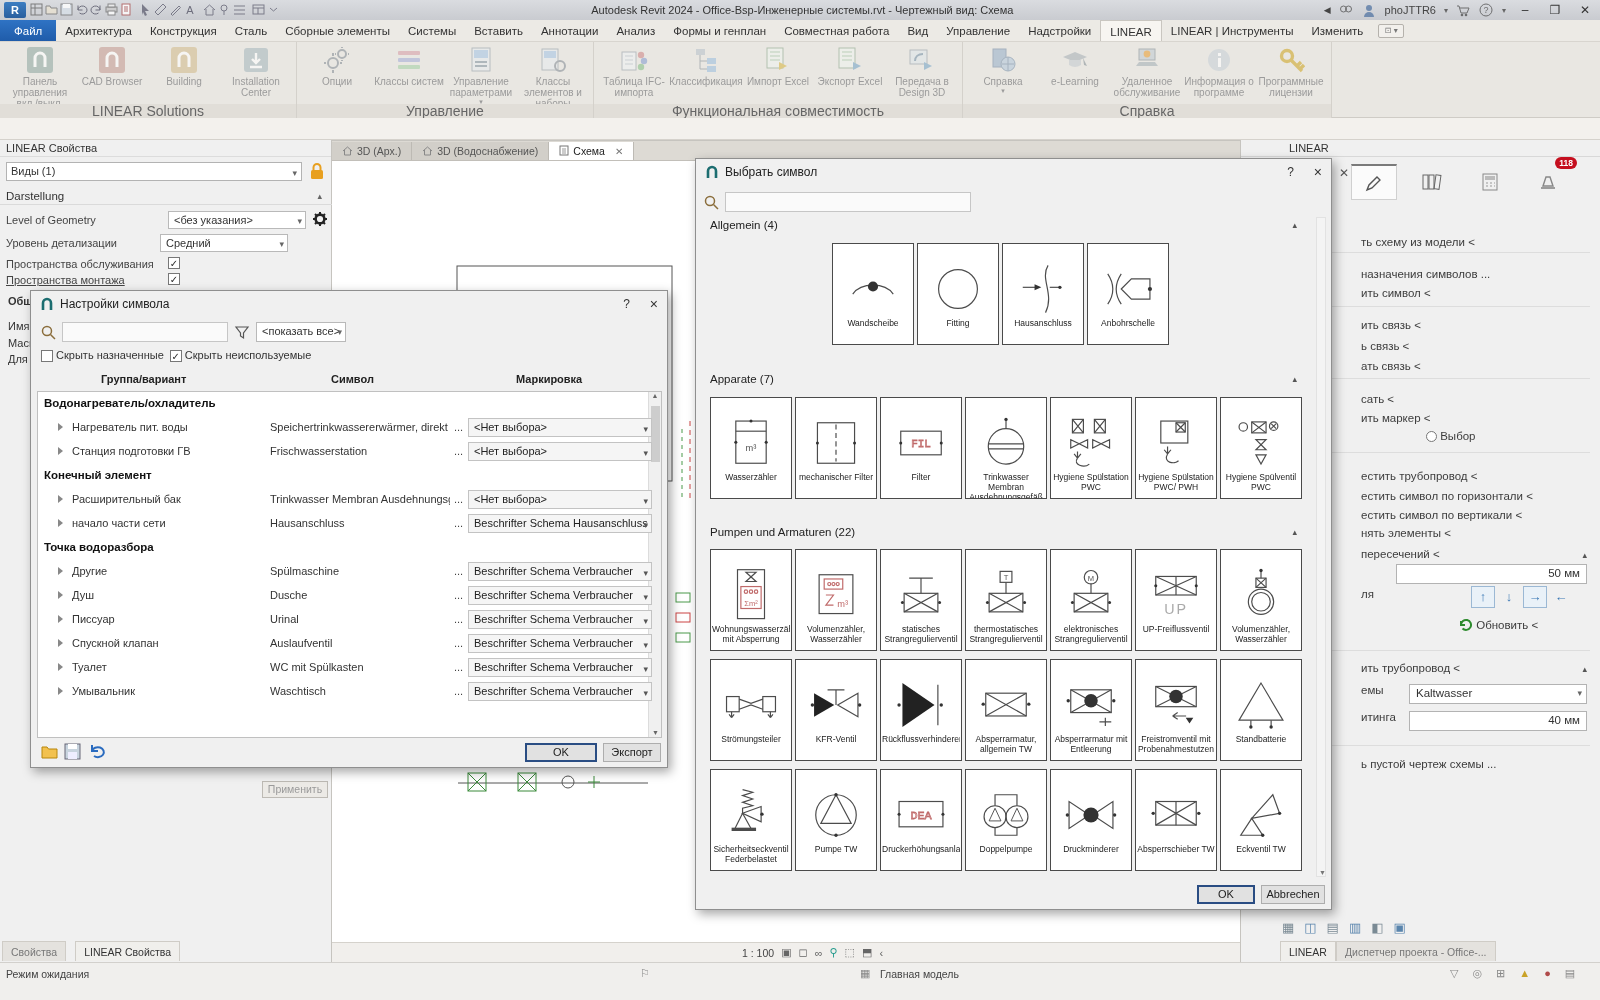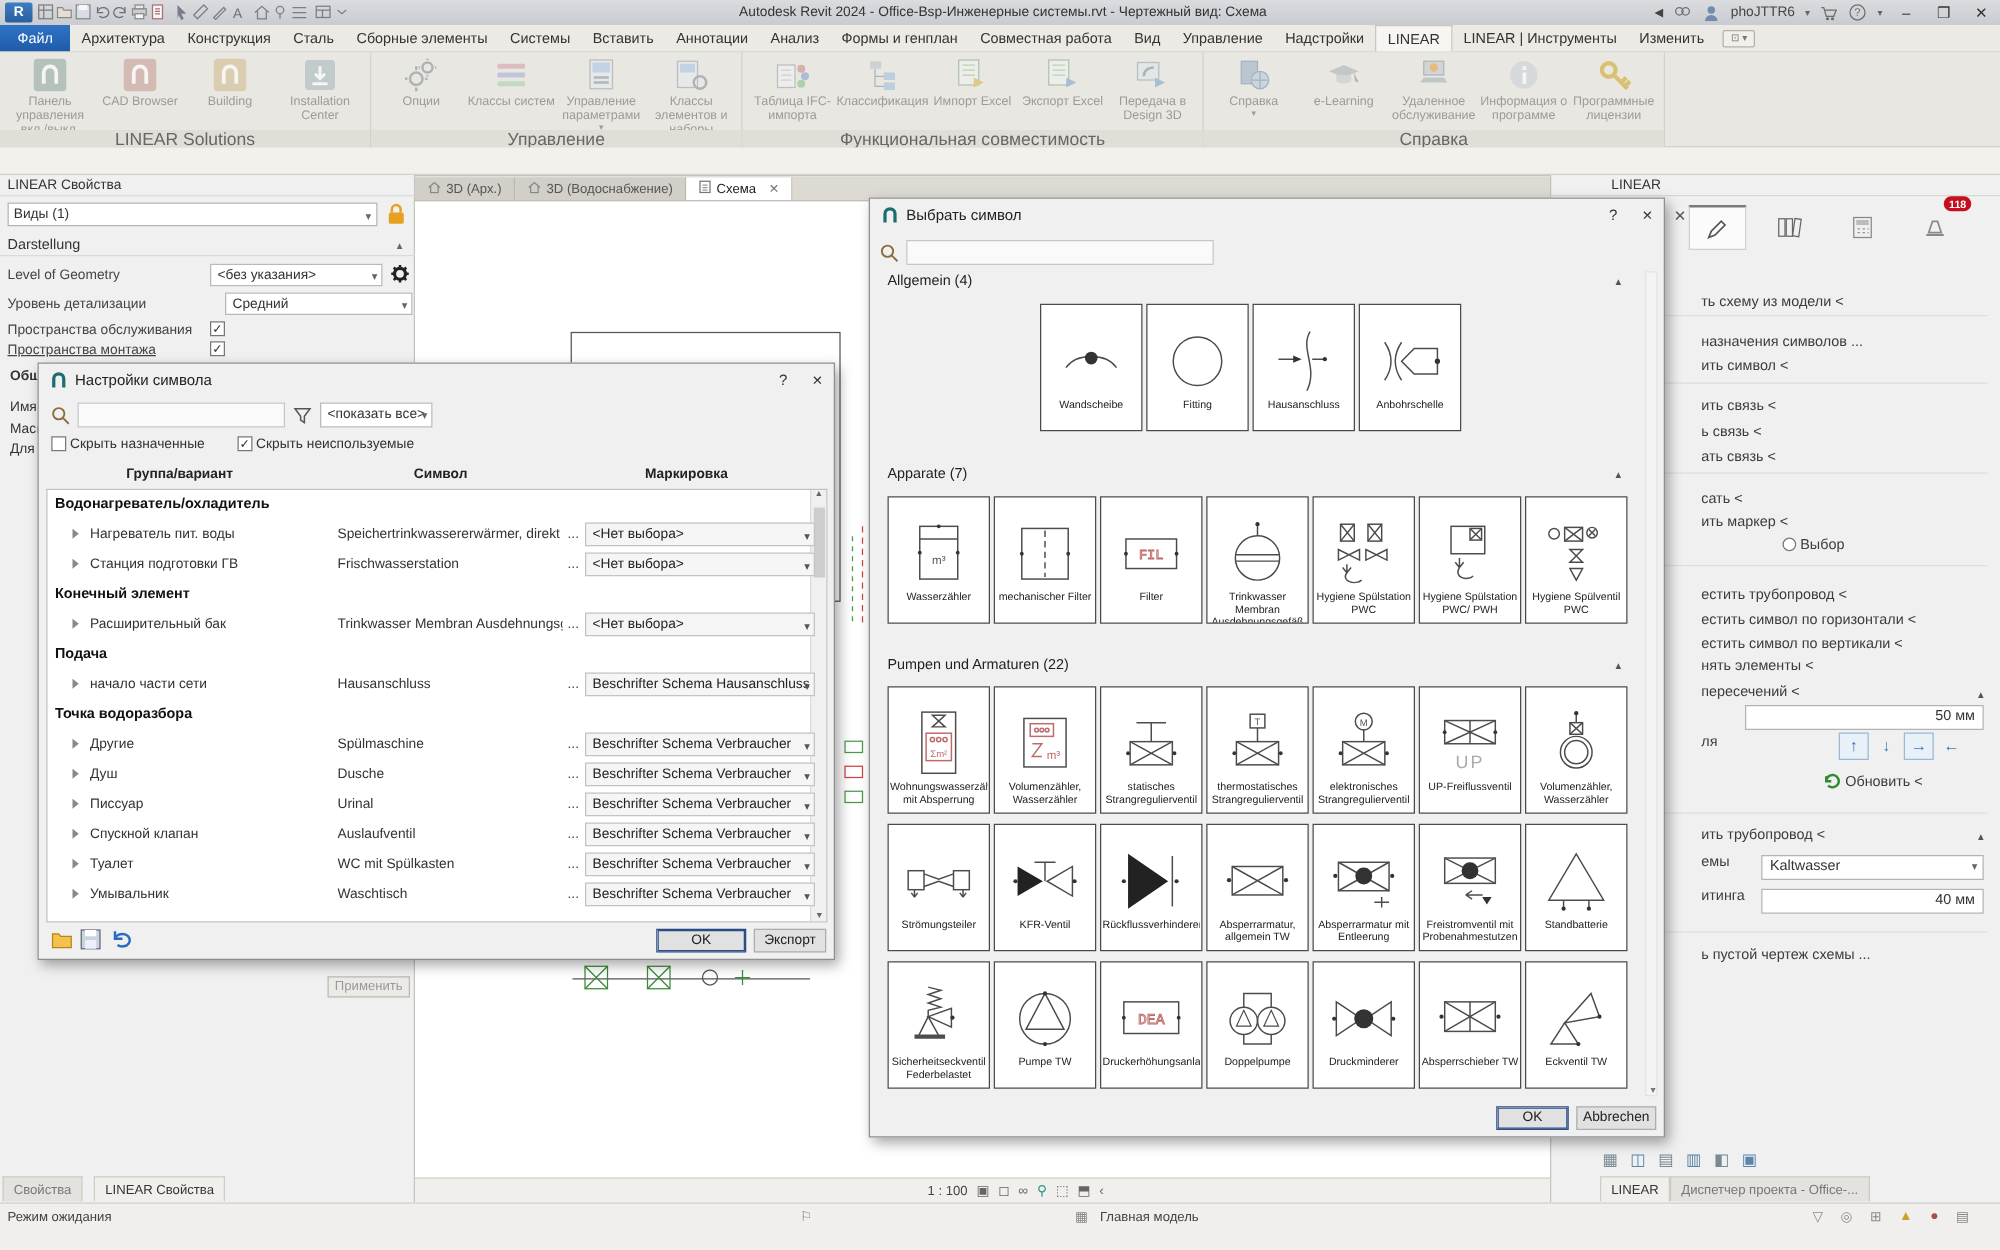--- a/index.html
+++ b/index.html
@@ -598,21 +598,21 @@
     </svg>
     <div class="lp-section">
       <span>Darstellung</span>
       <span style="position:absolute;right:10px;font-size:9px;color:#666">▴</span>
     </div>
     <div id="lprows">
         <div class="lp-row" style="top: 70px;"><span>Level of Geometry</span><div class="lp-box" style="left: 162px; top: 1px; width: 138px;"><span>&lt;без указания&gt;</span><span class="chev">▾</span></div><span style="position: absolute; left: 306px; top: 1px;"><svg width="16" height="16">
               <circle cx="8" cy="8" r="4.4" fill="none" stroke="#222" stroke-width="2.6"></circle>
               <path d="M8 1 v3 M8 12 v3 M1 8 h3 M12 8 h3 M3 3 l2 2 M11 11 l2 2 M13 3 l-2 2 M5 11 l-2 2" stroke="#222" stroke-width="2"></path>
             </svg></span></div>
-        <div class="lp-row" style="top: 93px;"><span>Уровень детализации</span><div class="lp-box" style="left: 174px; top: 1px; width: 150px;"><span>Средний</span><span class="chev">▾</span></div></div>
+        <div class="lp-row" style="top: 93px;"><span>Уровень детализации</span><div class="lp-box" style="left: 154px; top: 1px; width: 128px;"><span>Средний</span><span class="chev">▾</span></div></div>
         <div class="lp-row" style="top: 114px;"><span>Пространства обслуживания</span><span class="cb" style="position: absolute; left: 162px; top: 3px;">✓</span></div>
         <div class="lp-row" style="top: 130px; text-decoration: underline;"><span>Пространства монтажа</span><span class="cb" style="position: absolute; left: 162px; top: 3px;">✓</span></div>
       </div>
     <div id="lpfrags">
         <div class="lp-frag" style="top: 155px; font-weight: bold;">Общи</div>
         <div class="lp-frag" style="top: 180px;">Имя в</div>
         <div class="lp-frag" style="top: 197px;">Масш</div>
         <div class="lp-frag" style="top: 213px;">Для в</div>
       </div>
   </div>
@@ -634,21 +634,21 @@
           <path d="M9.5 9.5 L14 14" stroke="#8a6d3b" stroke-width="1.5"></path>
         </svg>
       <div class="searchbox" style="width:166px"></div>
       <svg width="16" height="15">
           <path d="M2 2 H14 L9.5 8 V13 L6.5 11 V8 Z" fill="none" stroke="#555" stroke-width="1.2"></path>
         </svg>
       <div class="lp-box" style="position:relative;width:90px;height:20px">
         <span>&lt;показать все&gt;</span><span class="chev">▾</span>
       </div>
     </div>
-    <div style="position:absolute;left:10px;top:58px;display:flex;gap:26px;align-items:center">
+    <div style="position:absolute;left:10px;top:58px;display:flex;gap:6px;align-items:center">
       <span><span class="cb" id="cb1"></span> <span>Скрыть назначенные</span></span>
       <span><span class="cb" id="cb2">✓</span> <span>Скрыть неиспользуемые</span></span>
     </div>
     <div style="position:absolute;left:0;top:82px;width:638px;color:#222;font-weight:bold;font-size:11px">
       <span style="position:absolute;left:70px">Группа/вариант</span>
       <span style="position:absolute;left:300px">Символ</span>
       <span style="position:absolute;left:485px">Маркировка</span>
     </div>
     <div class="tablewrap" id="symtable">
       <div class="tscroll">▲<div class="thumb"></div><div style="position:absolute;bottom:1px;left:3px">▼</div></div>
@@ -668,21 +668,20 @@
           <span class="tmark"><span>&lt;Нет выбора&gt;</span><span class="chev">▾</span></span>
         </div>
         <div class="trow group">Конечный элемент</div>
         <div class="trow">
           <span class="expander"></span>
           <span class="tname">Расширительный бак</span>
           <span class="tsym">Trinkwasser Membran Ausdehnungsgefäß</span>
           <span class="tdots">...</span>
           <span class="tmark"><span>&lt;Нет выбора&gt;</span><span class="chev">▾</span></span>
         </div>
-        <div class="trow group">Подача</div>
         <div class="trow">
           <span class="expander"></span>
           <span class="tname">начало части сети</span>
           <span class="tsym">Hausanschluss</span>
           <span class="tdots">...</span>
           <span class="tmark"><span>Beschrifter Schema Hausanschluss</span><span class="chev">▾</span></span>
         </div>
         <div class="trow group">Точка водоразбора</div>
         <div class="trow">
           <span class="expander"></span>

